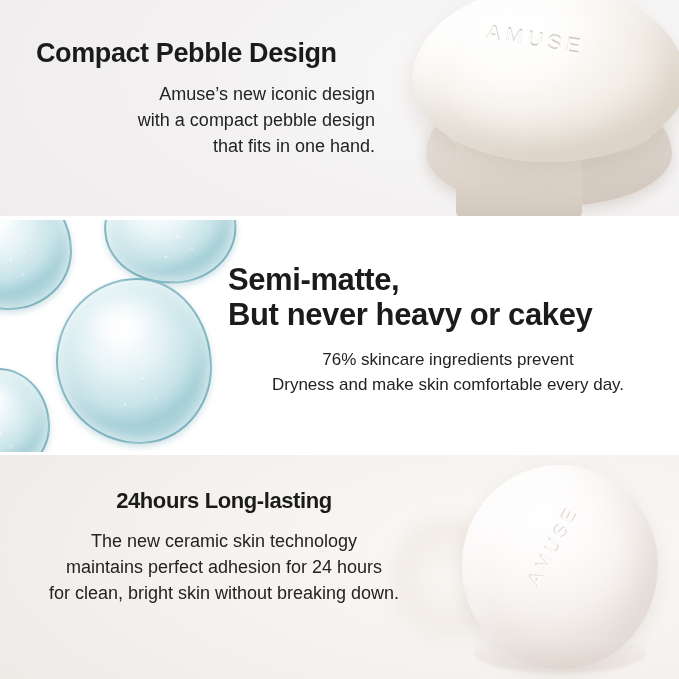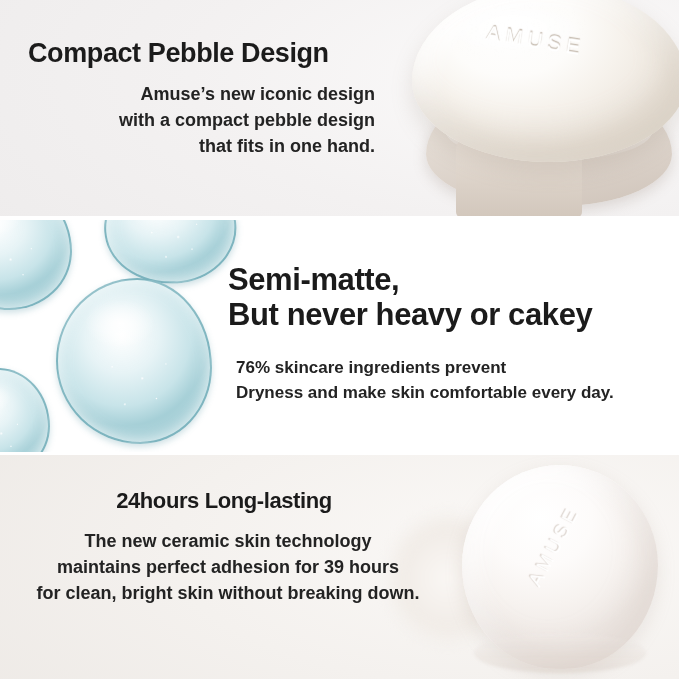--- a/index.html
+++ b/index.html
@@ -30,47 +30,46 @@
 
   .headline {
     font-weight: 700;
     color: #1b1b1b;
     letter-spacing: -0.4px;
     line-height: 1.12;
     margin: 0;
     white-space: pre-line;
   }
   .body-copy {
-    font-weight: 700;
+    font-weight: 400;
     color: #232323;
     line-height: 1.45;
     margin: 0;
     white-space: pre-line;
-    padding-left: 8px;
   }
 
   
   #section-pebble {
     top: 0;
     height: 218px;
     background:
       radial-gradient(120% 150% at 82% 35%, #fbfafa 0%, #f3f1f1 45%, #eceaea 100%);
   }
   #section-pebble .txt-wrap {
     position: absolute;
     left: 0;
     top: 38px;
     width: 392px;
     text-align: right;
     z-index: 4;
   }
   #section-pebble .headline {
     font-size: 27px;
     text-align: left;
-    padding-left: 28px;
+    padding-left: 36px;
   }
   #section-pebble .body-copy {
     font-size: 18px;
     margin-top: 13px;
     padding-right: 17px;
   }
 
   
   .compact-1 {
     position: absolute;
@@ -161,21 +160,22 @@
     top: 43px;
     width: 440px;
     text-align: left;
     z-index: 4;
   }
   #section-matte .headline {
     font-size: 31px;
   }
   #section-matte .body-copy {
     font-size: 17px;
-    margin-top: 24px;
+    margin-top: 16px;
+    text-align: center;
   }
 
   
   .gel-field {
     position: absolute;
     left: 0;
     top: 0;
     width: 235px;
     height: 232px;
     z-index: 1;
@@ -365,18 +365,18 @@
       <div class="ghost"></div>
       <div class="pod">
         <div class="pod-logo">AMUSE</div>
       </div>
       <div class="pod-rim"></div>
     </div>
 
     <div class="txt-wrap">
       <h2 class="headline">24hours Long-lasting</h2>
       <p class="body-copy">The new ceramic skin technology
-maintains perfect adhesion for 39 hours
+maintains perfect adhesion for 24 hours
 for clean, bright skin without breaking down.</p>
     </div>
   </section>
 
 </div>
 
 </body></html>

